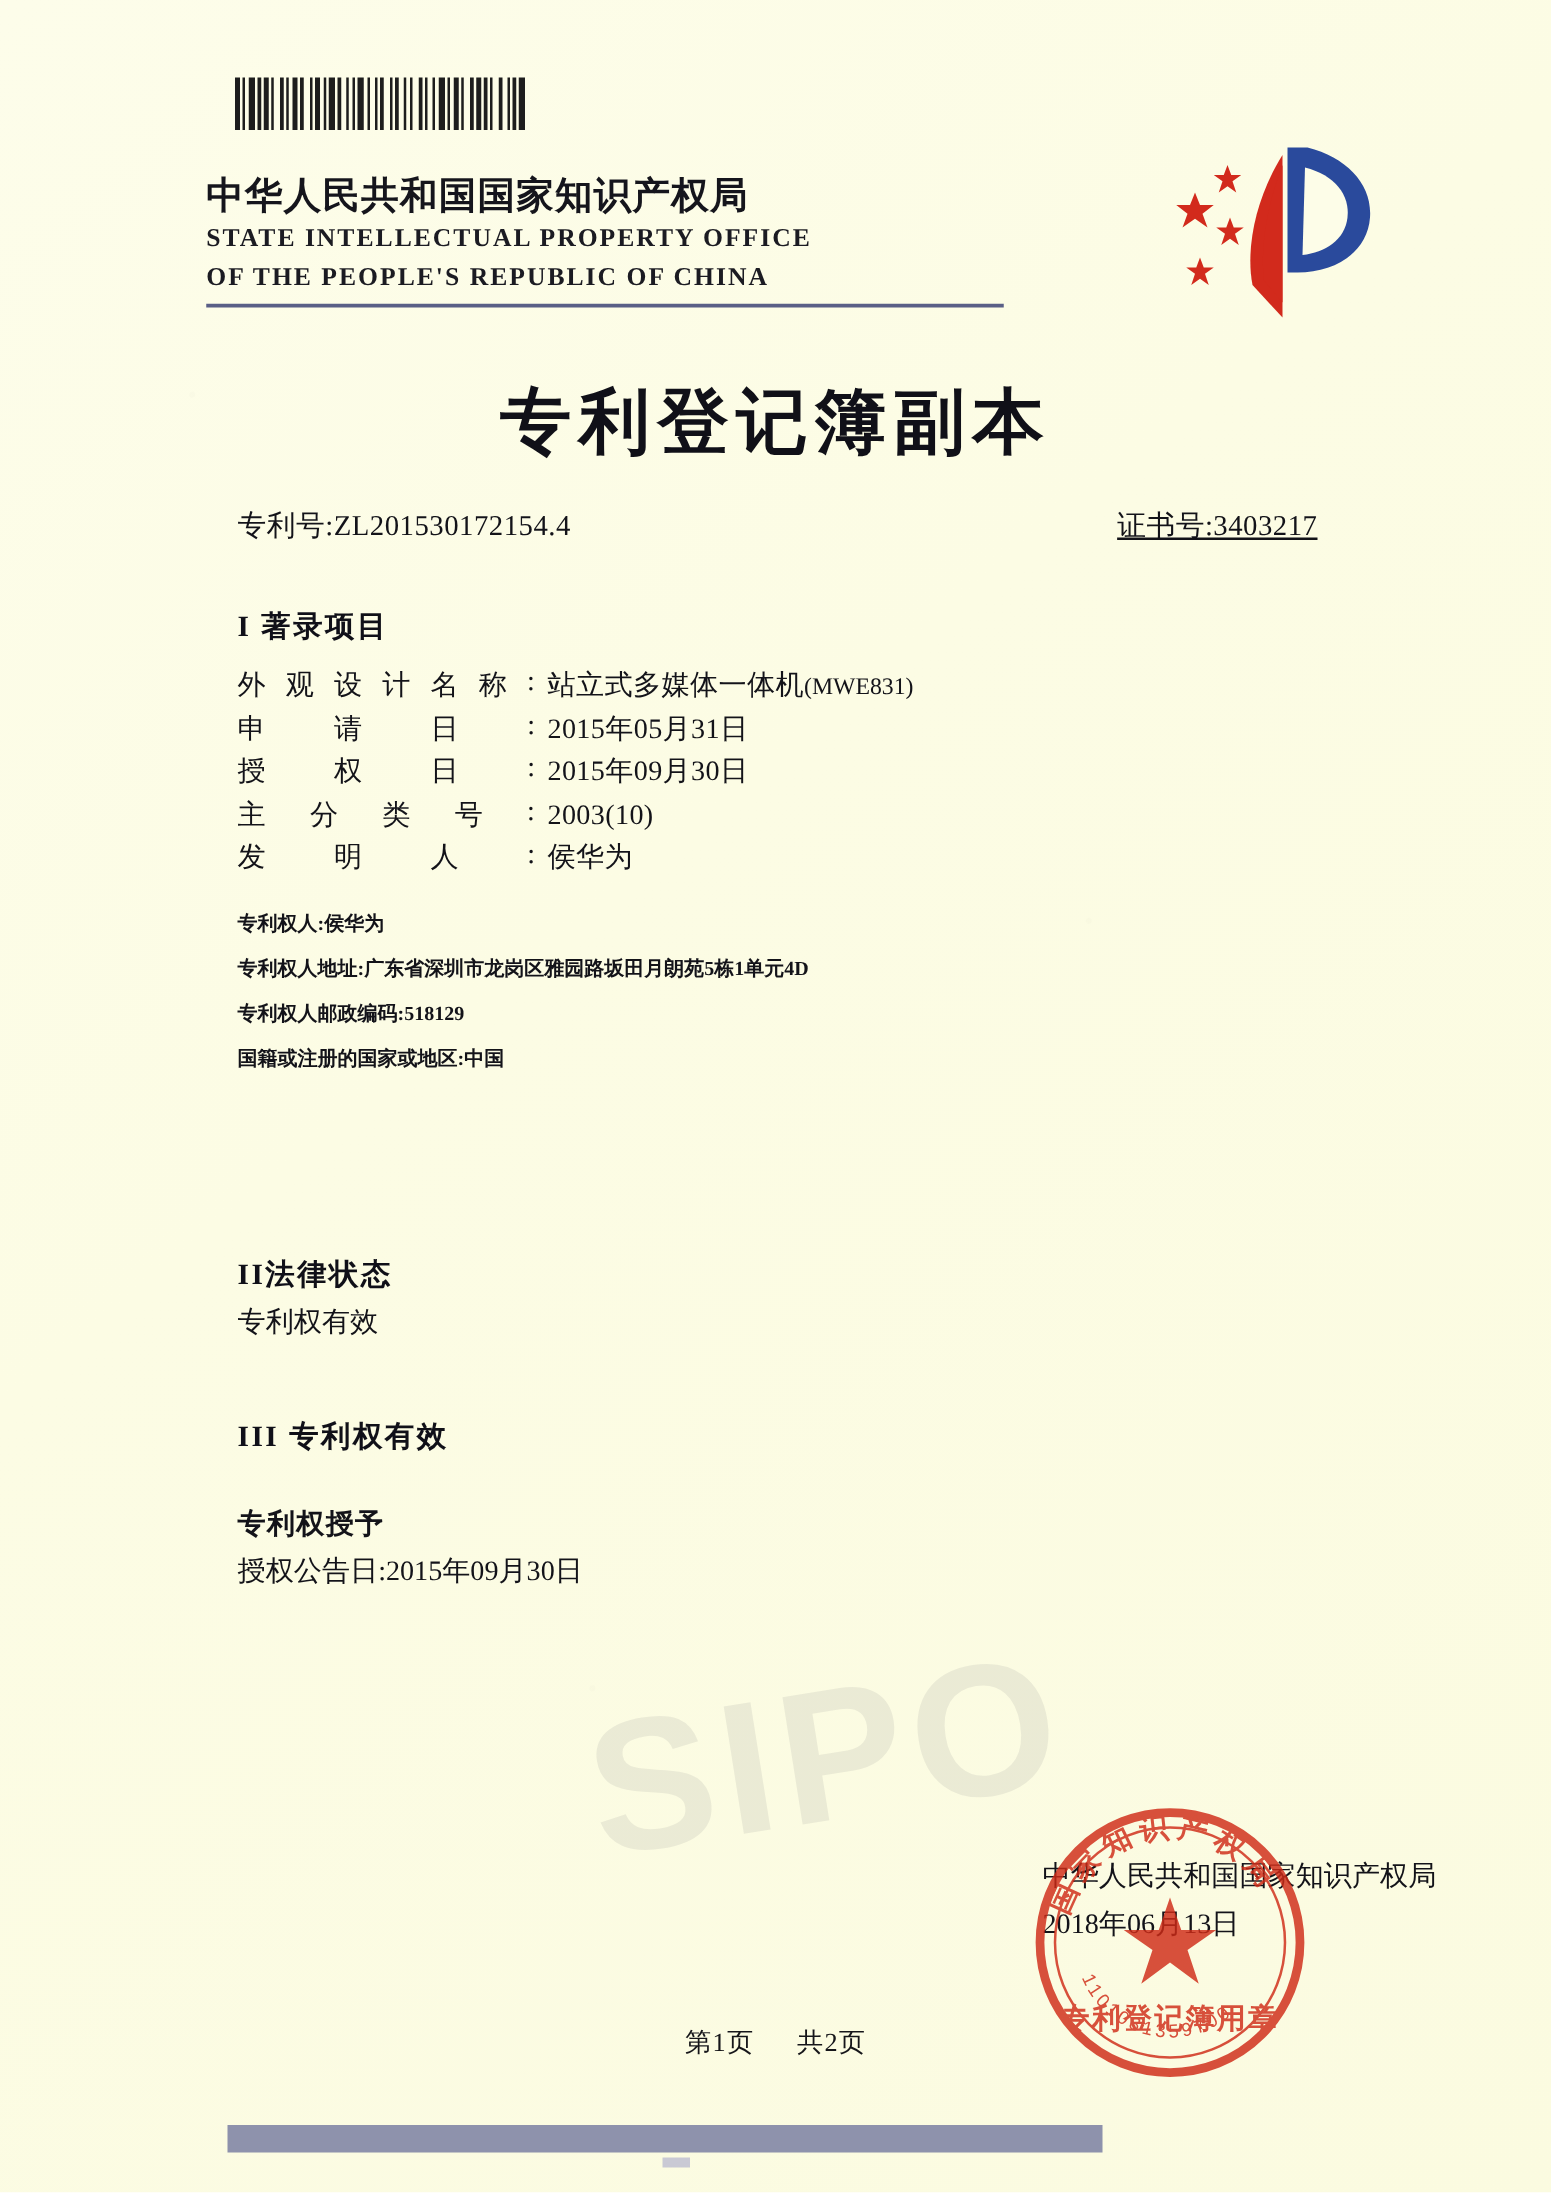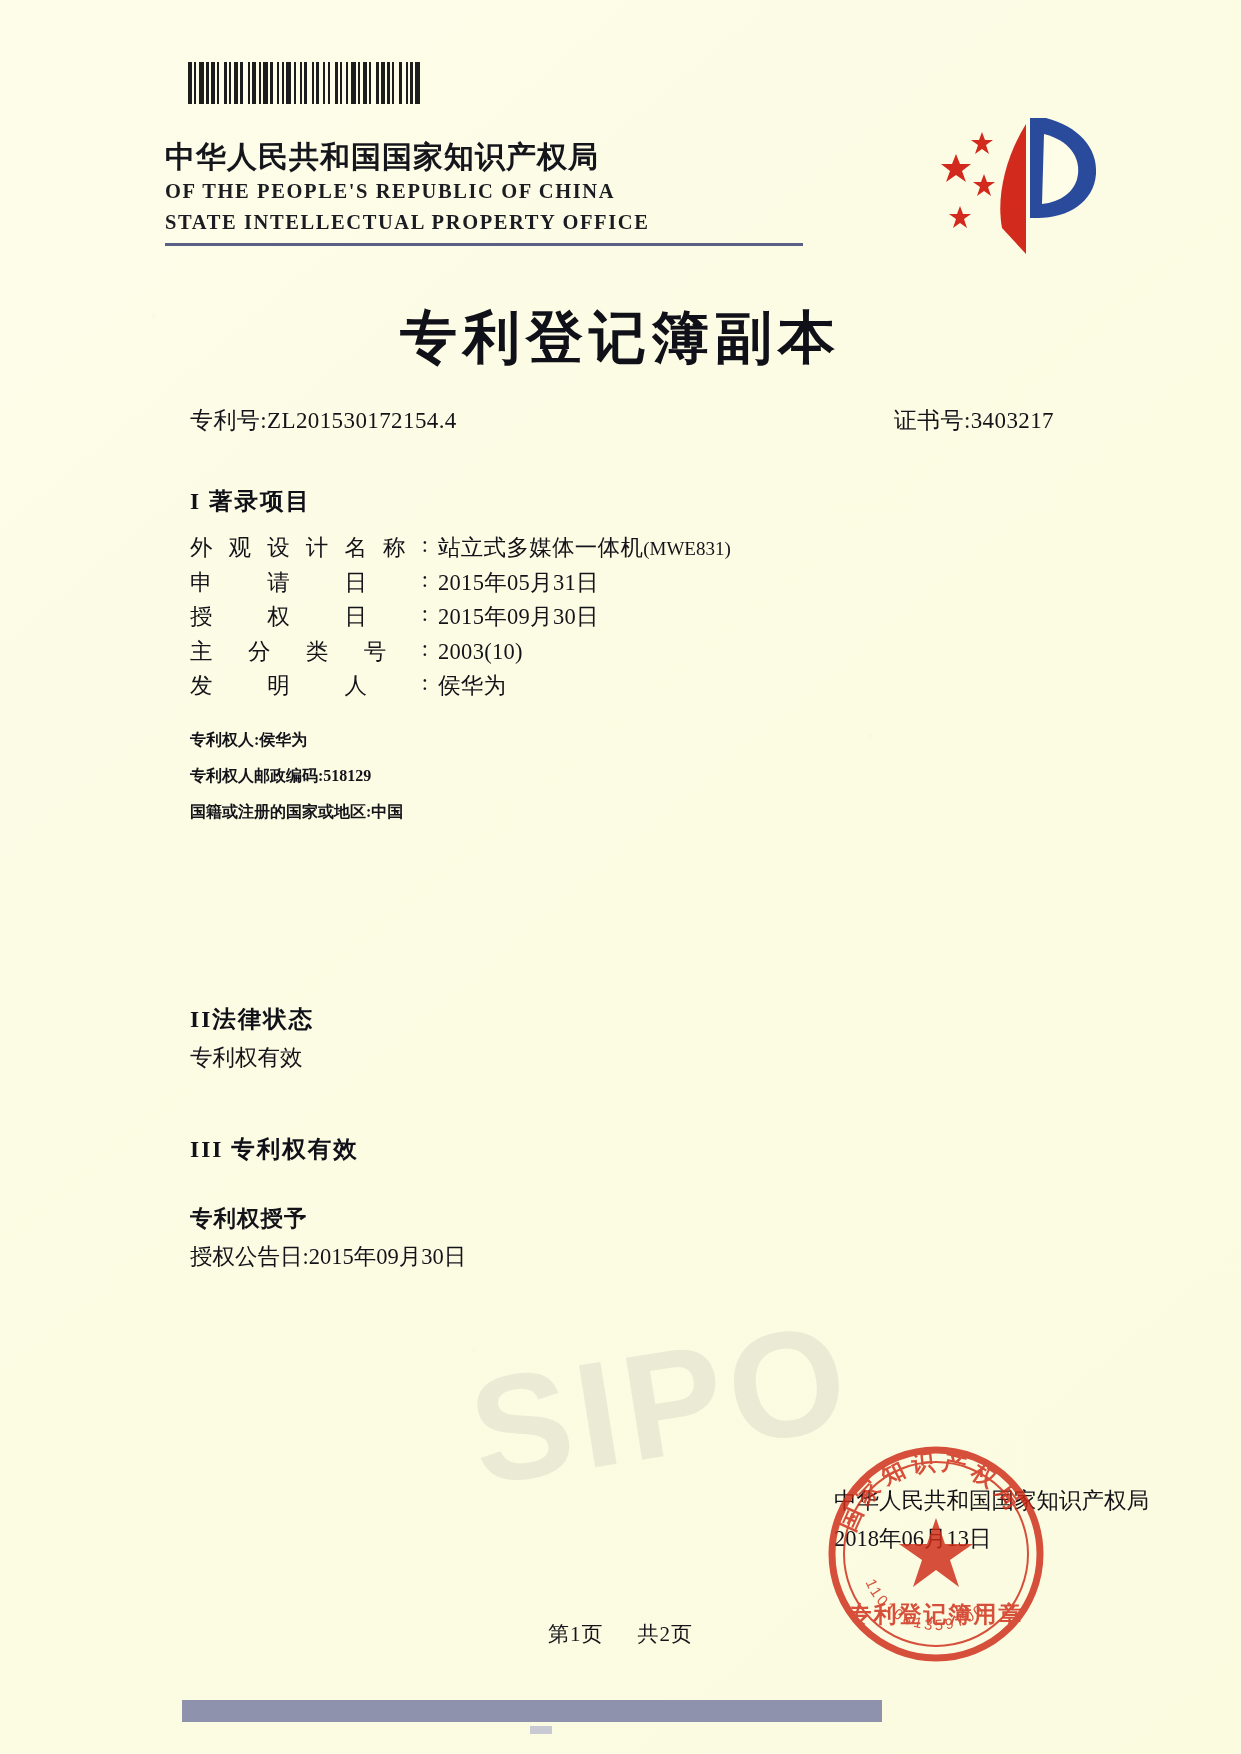--- a/index.html
+++ b/index.html
@@ -110,20 +110,21 @@
     left: 190px;
     width: 872px;
     display: flex;
     justify-content: space-between;
     font-size: 23px;
     letter-spacing: 0.4px;
     color: #131319;
   }
   .numbers .cert {
     margin-right: 8px;
+    text-decoration: underline;
   }
 
   
   .section-title {
     position: absolute;
     left: 190px;
     font-size: 23.5px;
     font-weight: 700;
     letter-spacing: 2px;
     color: #101018;
@@ -343,22 +344,22 @@
       <span style="width: 2px;"></span>
       <span style="width: 2px; background: transparent;"></span>
       <span style="width: 3px;"></span>
       <span style="width: 2px; background: transparent;"></span>
       <span style="width: 5px;"></span>
       <span style="width: 2px; background: transparent;"></span>
     </div>
 
   <div class="header">
     <div class="org-cn">中华人民共和国国家知识产权局</div>
+    <div class="org-en">STATE INTELLECTUAL PROPERTY OFFICE</div>
     <div class="org-en">OF THE PEOPLE'S REPUBLIC OF CHINA</div>
-    <div class="org-en">STATE INTELLECTUAL PROPERTY OFFICE</div>
     <div class="header-rule"></div>
   </div>
 
   <div class="emblem">
     <svg viewBox="0 0 180 150" width="180" height="150">
 
       <path d="M104 6 L120 6 C152 14 172 36 170 62 C168 90 142 106 112 106 L104 106 Z" fill="#2a4a9c"></path>
       <path d="M118 22 C142 28 154 44 152 62 C150 80 134 90 116 92 Z" fill="#fdfde8"></path>
 
       <path d="M100 12 L100 142 L76 116 C70 84 80 44 100 12 Z" fill="#d22a1c"></path>
@@ -429,20 +430,21 @@
           <span class="lchar">明</span>
           <span class="lchar">人</span>
           <span class="lchar">:</span>
         </div>
       <div class="biblio-value">侯华为</div>
     </div>
   </div>
 
   <div class="owner-block">
     <div>专利权人:侯华为</div>
+    <div>专利权人地址:广东省深圳市龙岗区雅园路坂田月朗苑5栋1单元4D</div>
     <div>专利权人邮政编码:518129</div>
     <div>国籍或注册的国家或地区:中国</div>
   </div>
 
   <div class="section-title" id="sec2">II法律状态</div>
   <div class="legal-value">专利权有效</div>
 
   <div class="section-title" id="sec3">III 专利权有效</div>
   <div class="other-block">
     <div class="strong">专利权授予</div>

